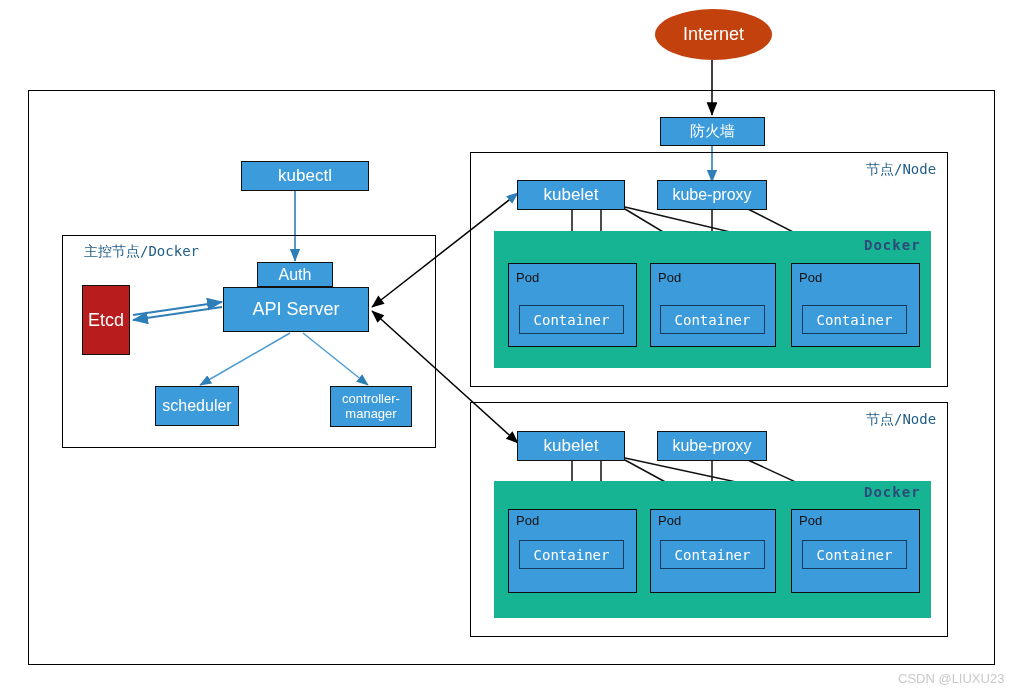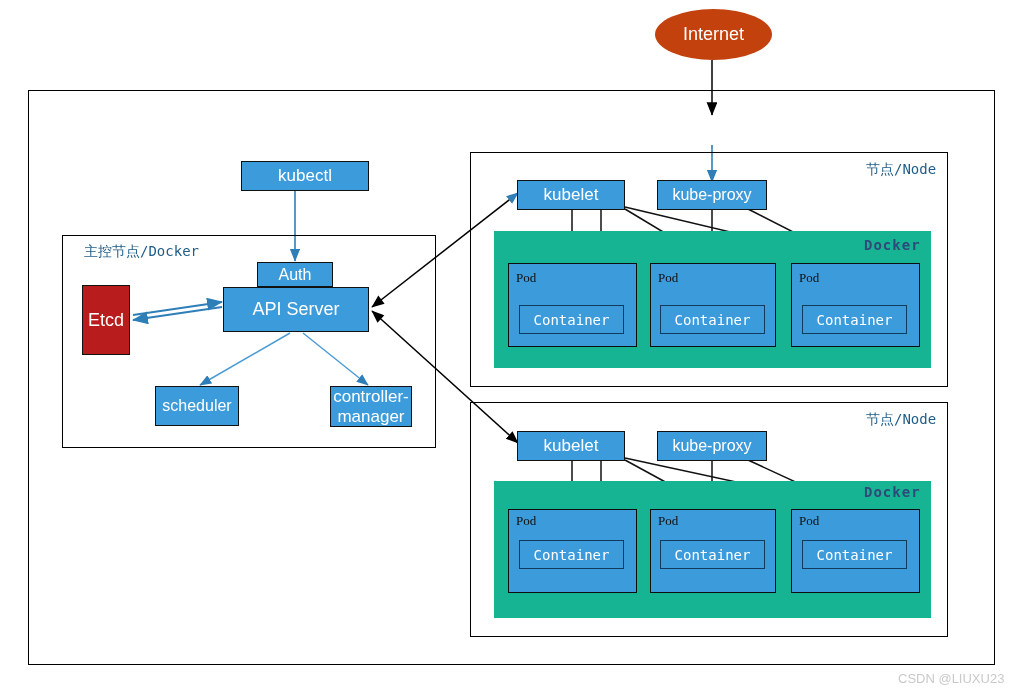--- a/index.html
+++ b/index.html
@@ -80,21 +80,21 @@
     border: 1.2px solid #123a5c;
     display: flex;
     align-items: center;
     justify-content: center;
     color: #ffffff;
     font-family: "DejaVu Sans Mono", monospace;
     font-size: 14px;
   }
   .mono-label {
     position: absolute;
-    font-family: Liberation Serif, serif;
+    font-family: Liberation Sans, sans-serif;
     color: #111111;
     font-size: 13px;
   }
   .region-label {
     position: absolute;
     font-family: "DejaVu Sans Mono", monospace;
     color: #1F5C86;
     font-size: 14px;
     white-space: nowrap;
   }
@@ -110,21 +110,21 @@
     position: absolute;
     color: #c9c9c9;
     font-size: 13px;
     font-family: "Liberation Sans", sans-serif;
     white-space: nowrap;
   }
   .t18 { font-size: 18px; }
   .t17 { font-size: 17px; }
   .t16 { font-size: 16px; }
   .t15 { font-size: 15px; }
-  .t13 { font-size: 17px; }
+  .t13 { font-size: 13px; }
 </style>
 </head>
 <body>
 
 <div id="canvas">
 
   <svg class="layer" viewBox="0 0 1015 694">
     <defs>
       <marker id="ah-blue" markerWidth="9" markerHeight="9" refX="7.5" refY="3.2" orient="auto">
         <path d="M0,0 L8,3.2 L0,6.4 z" fill="#2E7EB8"></path>
@@ -176,20 +176,23 @@
     <line x1="712" y1="461" x2="712" y2="508" stroke="#111111" stroke-width="1.5" marker-end="url(#ah-black)"></line>
     <line x1="748" y1="460" x2="854" y2="509" stroke="#111111" stroke-width="1.5" marker-end="url(#ah-black)"></line>
   </svg>
 
   <div class="region" style="left:28px; top:90px; width:967px; height:575px;"></div>
 
   <div class="ellipse" style="left:655px; top:9px; width:117px; height:51px;">
     <span class="t18">Internet</span>
   </div>
 
+  <div class="box blue" style="left:660px; top:117px; width:105px; height:29px;">
+    <span class="t15">防火墙</span>
+  </div>
 
   <div class="box blue" style="left:241px; top:161px; width:128px; height:30px;">
     <span class="t17">kubectl</span>
   </div>
 
   <div class="region" style="left:62px; top:235px; width:374px; height:213px;"></div>
   <div class="region-label" style="left:84px; top:243px;">主控节点/Docker</div>
 
   <div class="box blue" style="left:257px; top:262px; width:76px; height:25px;">
     <span class="t16">Auth</span>

